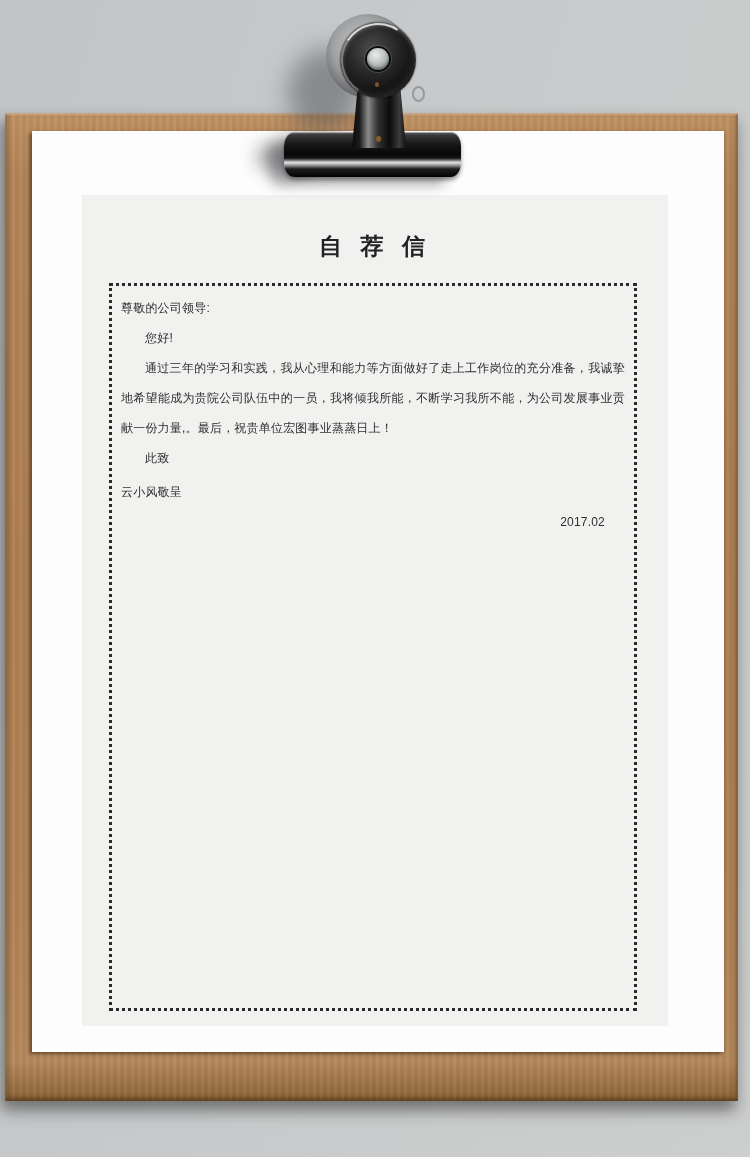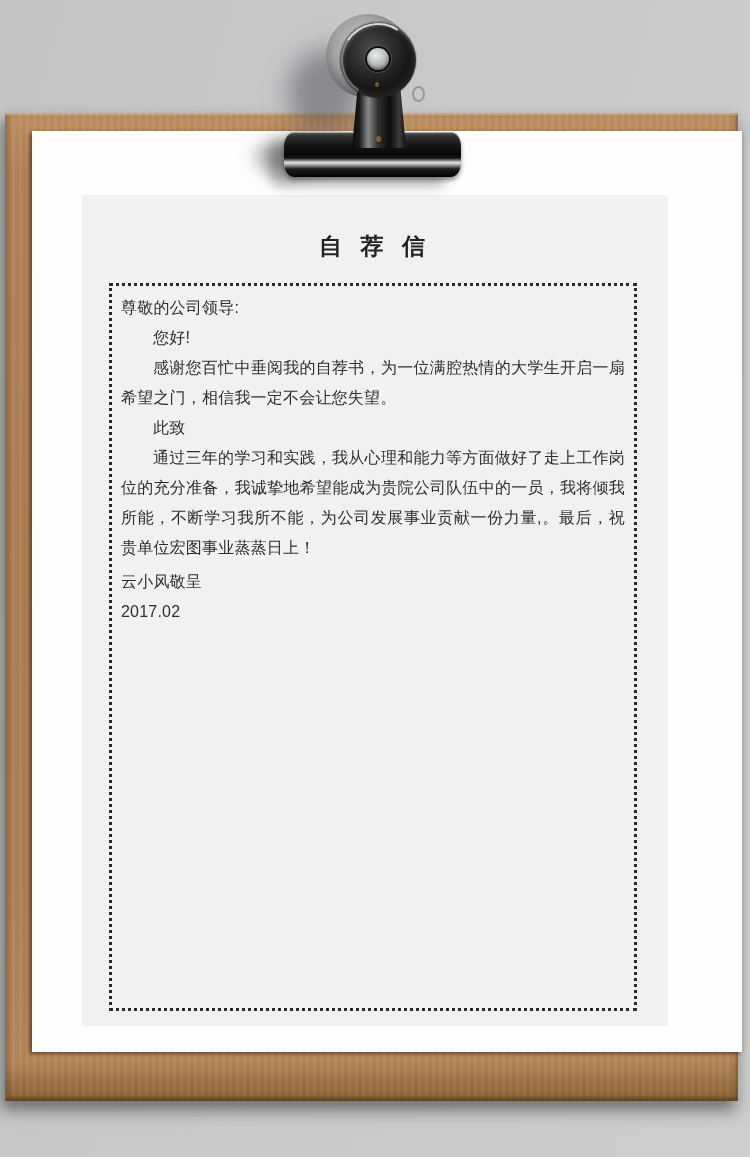--- a/index.html
+++ b/index.html
@@ -23,43 +23,42 @@
       inset 0 -3px 4px rgba(60,40,15,0.45),
       inset 3px 0 4px rgba(80,55,25,0.35),
       inset -3px 0 4px rgba(60,40,15,0.3);
   }
 
   
   .paper{
     position:absolute;left:32px;top:131px;width:692px;height:921px;
     background:#fdfdfd;
     box-shadow:-3px 2px 3px rgba(70,45,20,0.5),0 1px 4px rgba(80,60,30,0.35);
-    padding-left:18px;
   }
 
   
   .page{
     position:absolute;left:50px;top:64px;width:586px;height:831px;
     background:#f1f1f0;color:#2e2e2e;
   }
   .title{
     margin:36px 0 0 0;text-align:center;
     font-size:23px;font-weight:bold;letter-spacing:6px;color:#222;
   }
   .frame{
     position:absolute;left:27px;top:88px;width:528px;height:728px;
     box-sizing:border-box;border:3px dotted #2b2b2b;
     padding:7px 9px 0 9px;overflow:hidden;
   }
-  .frame p{margin:0;font-size:16px;line-height:30px;color:#2e2e2e;letter-spacing:0.2px;}
+  .frame p{margin:0;font-size:12px;line-height:30px;color:#2e2e2e;letter-spacing:0.2px;}
   .justify{text-align:justify;}
   .indent{text-indent:2em;}
   .jingli{text-indent:45px;}
   .signature{text-align:left;padding-right:10px;margin-top:4px !important;}
-  .date{padding-right:20px;}
+  .date{text-align:right;padding-right:20px;}
 
   
   .clip{position:absolute;left:262px;top:14px;width:220px;height:170px;}
   .clip-shadow-a{
     position:absolute;left:26px;top:34px;width:74px;height:84px;border-radius:50%;
     background:rgba(75,75,80,0.5);filter:blur(12px);transform:rotate(18deg);
   }
   .clip-shadow-b{
     position:absolute;left:-6px;top:126px;width:66px;height:34px;border-radius:50%;
     background:rgba(40,40,45,0.42);filter:blur(9px);
@@ -113,23 +112,22 @@
 <div class="scene">
 
   <div class="board"></div>
 
   <div class="paper">
     <div class="page">
       <h1 class="title">自 荐 信</h1>
       <div class="frame">
         <p>尊敬的公司领导:</p>
         <p class="indent">您好!</p>
-        <p class="indent justify">感谢您百忙中垂阅我的自荐书，为一位满腔热情的大学生开启一扇希望之门，相信我一定不会让您失望。</p>
+        <p class="indent justify">通过三年的学习和实践，我从心理和能力等方面做好了走上工作岗位的充分准备，我诚挚地希望能成为贵院公司队伍中的一员，我将倾我所能，不断学习我所不能，为公司发展事业贡献一份力量,。最后，祝贵单位宏图事业蒸蒸日上！</p>
         <p class="indent">此致</p>
-        <p class="indent justify">通过三年的学习和实践，我从心理和能力等方面做好了走上工作岗位的充分准备，我诚挚地希望能成为贵院公司队伍中的一员，我将倾我所能，不断学习我所不能，为公司发展事业贡献一份力量,。最后，祝贵单位宏图事业蒸蒸日上！</p>
         <p class="signature">云小风敬呈</p>
         <p class="date">2017.02</p>
       </div>
     </div>
   </div>
 
   <div class="clip">
     <div class="clip-shadow-a"></div>
     <div class="clip-shadow-b"></div>
     <div class="back-ring"></div>

